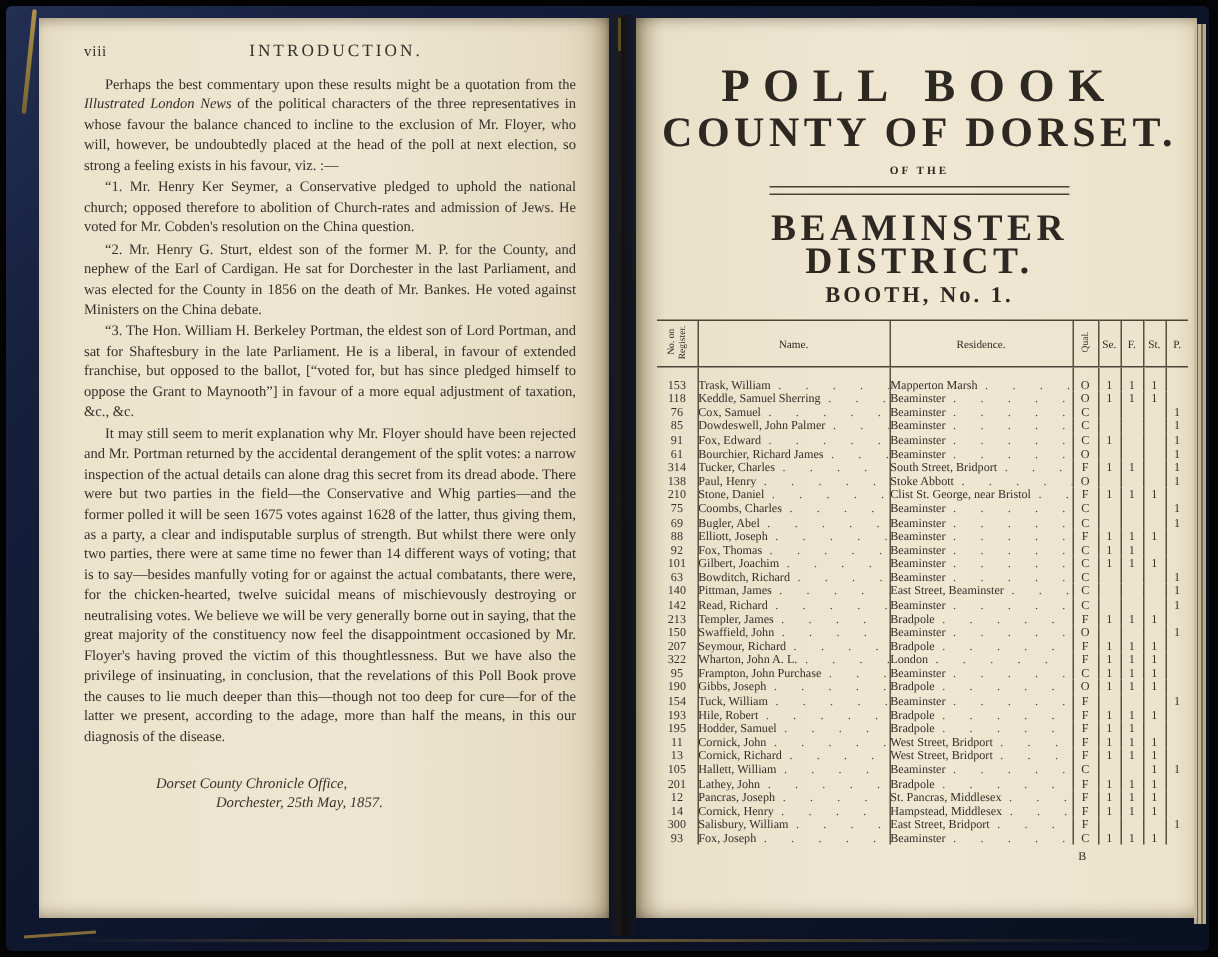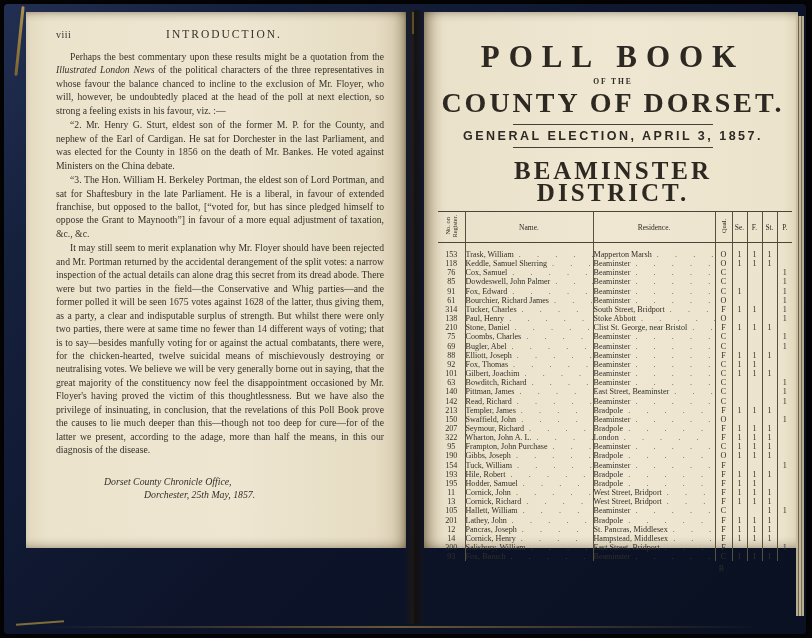--- a/index.html
+++ b/index.html
@@ -7,21 +7,21 @@
          font-family:"Liberation Serif","DejaVu Serif",serif;}
   
   .cover{position:absolute;left:4px;top:4px;width:802px;height:630px;
          background:linear-gradient(135deg,#232f52 0%,#15203d 18%,#0d142a 55%,#0a1122 100%);
          border-radius:4px;box-shadow:0 0 18px rgba(0,0,0,.9);}
   .gold-edge-tl{position:absolute;left:18px;top:6px;width:3px;height:70px;background:linear-gradient(#c7a44c,#8a6f2a);transform:rotate(6deg);border-radius:2px;opacity:.85;}
   .gold-edge-bl{position:absolute;left:16px;bottom:14px;width:48px;height:2px;background:#b3923f;transform:rotate(-4deg);opacity:.7;}
   .gold-edge-b{position:absolute;left:40px;bottom:10px;width:720px;height:2px;background:linear-gradient(90deg,rgba(179,146,63,.0),rgba(179,146,63,.55),rgba(179,146,63,.0));}
 
   
-  .page{position:absolute;top:12px;height:536px;color:#35312a;}
+  .page{position:absolute;top:12px;height:600px;color:#35312a;}
   .page-left{left:26px;width:380px;
      background:linear-gradient(90deg,#e3d9c0 0%,#ece3cc 6%,#eee6d1 55%,#e6dcc3 92%,#d8cbae 100%);
      box-shadow:inset 0 6px 10px -7px rgba(60,45,20,.55), inset -10px 0 16px -10px rgba(60,45,20,.7), inset 0 -8px 12px -9px rgba(60,45,20,.5);}
   .page-right{left:424px;width:374px;
      background:linear-gradient(90deg,#dcd0b4 0%,#eae1ca 5%,#efe7d2 50%,#ece3cc 96%,#e0d5ba 100%);
      box-shadow:inset 0 6px 10px -7px rgba(60,45,20,.5), inset 12px 0 18px -12px rgba(60,45,20,.8), inset 0 -8px 12px -9px rgba(60,45,20,.5);}
   .gutter{position:absolute;left:404px;top:10px;width:20px;height:614px;
      background:linear-gradient(90deg,rgba(40,28,10,.0) 0%,rgba(40,28,10,.55) 45%,rgba(20,14,6,.75) 55%,rgba(40,28,10,.15) 100%);}
   .thread{position:absolute;left:412px;top:12px;width:2px;height:22px;background:#6b5a2c;opacity:.8;}
   .fore-edge{position:absolute;right:8px;top:16px;width:8px;height:600px;
@@ -79,43 +79,44 @@
   <div class="gold-edge-b"></div>
 
   <div class="page page-left">
     <div class="lp-inner">
       <div class="lp-head">
         <span class="lp-pageno">viii</span>
         <span class="lp-title">INTRODUCTION.</span>
       </div>
       <div class="paras">
           <p class="para"><span>Perhaps the best commentary upon these results might be a quotation from the </span><em>Illustrated London News</em><span> of the political characters of the three representatives in whose favour the balance chanced to incline to the exclusion of Mr. Floyer, who will, however, be undoubtedly placed at the head of the poll at next election, so strong a feeling exists in his favour, viz. :—</span></p>
+          <p class="para"><span>“1. Mr. Henry Ker Seymer, a Conservative pledged to uphold the national church; opposed therefore to abolition of Church-rates and admission of Jews.  He voted for Mr. Cobden's resolution on the China question.</span></p>
           <p class="para"><span>“2. Mr. Henry G. Sturt, eldest son of the former M. P. for the County, and nephew of the Earl of Cardigan.  He sat for Dorchester in the last Parliament, and was elected for the County in 1856 on the death of Mr. Bankes.  He voted against Ministers on the China debate.</span></p>
           <p class="para"><span>“3. The Hon. William H. Berkeley Portman, the eldest son of Lord Portman, and sat for Shaftesbury in the late Parliament.  He is a liberal, in favour of extended franchise, but opposed to the ballot, [“voted for, but has since pledged himself to oppose the Grant to Maynooth”] in favour of a more equal adjustment of taxation, &amp;c., &amp;c.</span></p>
           <p class="para"><span>It may still seem to merit explanation why Mr. Floyer should have been rejected and Mr. Portman returned by the accidental derangement of the split votes: a narrow inspection of the actual details can alone drag this secret from its dread abode. There were but two parties in the field—the Conservative and Whig parties—and the former polled it will be seen 1675 votes against 1628 of the latter, thus giving them, as a party, a clear and indisputable surplus of strength.  But whilst there were only two parties, there were at same time no fewer than 14 different ways of voting; that is to say—besides manfully voting for or against the actual combatants, there were, for the chicken-hearted, twelve suicidal means of mischievously destroying or neutralising votes.  We believe we will be very generally borne out in saying, that the great majority of the constituency now feel the disappointment occasioned by Mr. Floyer's having proved the victim of this thoughtlessness.  But we have also the privilege of insinuating, in conclusion, that the revelations of this Poll Book prove the causes to lie much deeper than this—though not too deep for cure—for of the latter we present, according to the adage, more than half the means, in this our diagnosis of the disease.</span></p>
         </div>
       <div class="lp-sig">
         <div class="s1">Dorset County Chronicle Office,</div>
         <div class="s2">Dorchester, 25th May, 1857.</div>
       </div>
     </div>
   </div>
 
   <div class="gutter"></div>
   <div class="thread"></div>
 
   <div class="page page-right">
     <div class="rp-inner">
       <div class="t-center t-poll">POLL BOOK</div>
+      <div class="t-center t-county">COUNTY OF DORSET.</div>
       <div class="t-center t-ofthe">OF THE</div>
-      <div class="t-center t-county">COUNTY OF DORSET.</div>
       <div class="rule"></div>
-      <div class="t-center t-election">GENERAL ELECTION, APRIL 3, 1857.</div>
       <div class="rule2"></div>
       <div class="t-center t-district">BEAMINSTER DISTRICT.</div>
+      <div class="t-center t-booth">BOOTH, No. 1.</div>
 
       <table class="poll">
         <colgroup>
           <col class="c-no">
             <col class="c-name">
             <col class="c-res">
           <col class="c-q">
             <col class="c-v">
             <col class="c-v">
             <col class="c-v">
@@ -802,21 +803,21 @@
               <td class="ctr bl">F</td>
               <td class="ctr bl"></td>
               <td class="ctr bl"></td>
               <td class="ctr bl"></td>
               <td class="ctr bl">1</td>
             </tr>
             <tr>
               <td class="no">93</td>
               <td class="name bl">
                 <span class="wrap">
-                  <span>Fox, Baruch</span>
+                  <span>Fox, Joseph</span>
                   <span class="dots">.  .  .  .  .  .  .</span>
                 </span>
               </td>
               <td class="res bl">
                 <span class="wrap">
                   <span>Beaminster</span>
                   <span class="dots">.  .  .  .  .  .  .</span>
                 </span>
               </td>
               <td class="ctr bl">C</td>

